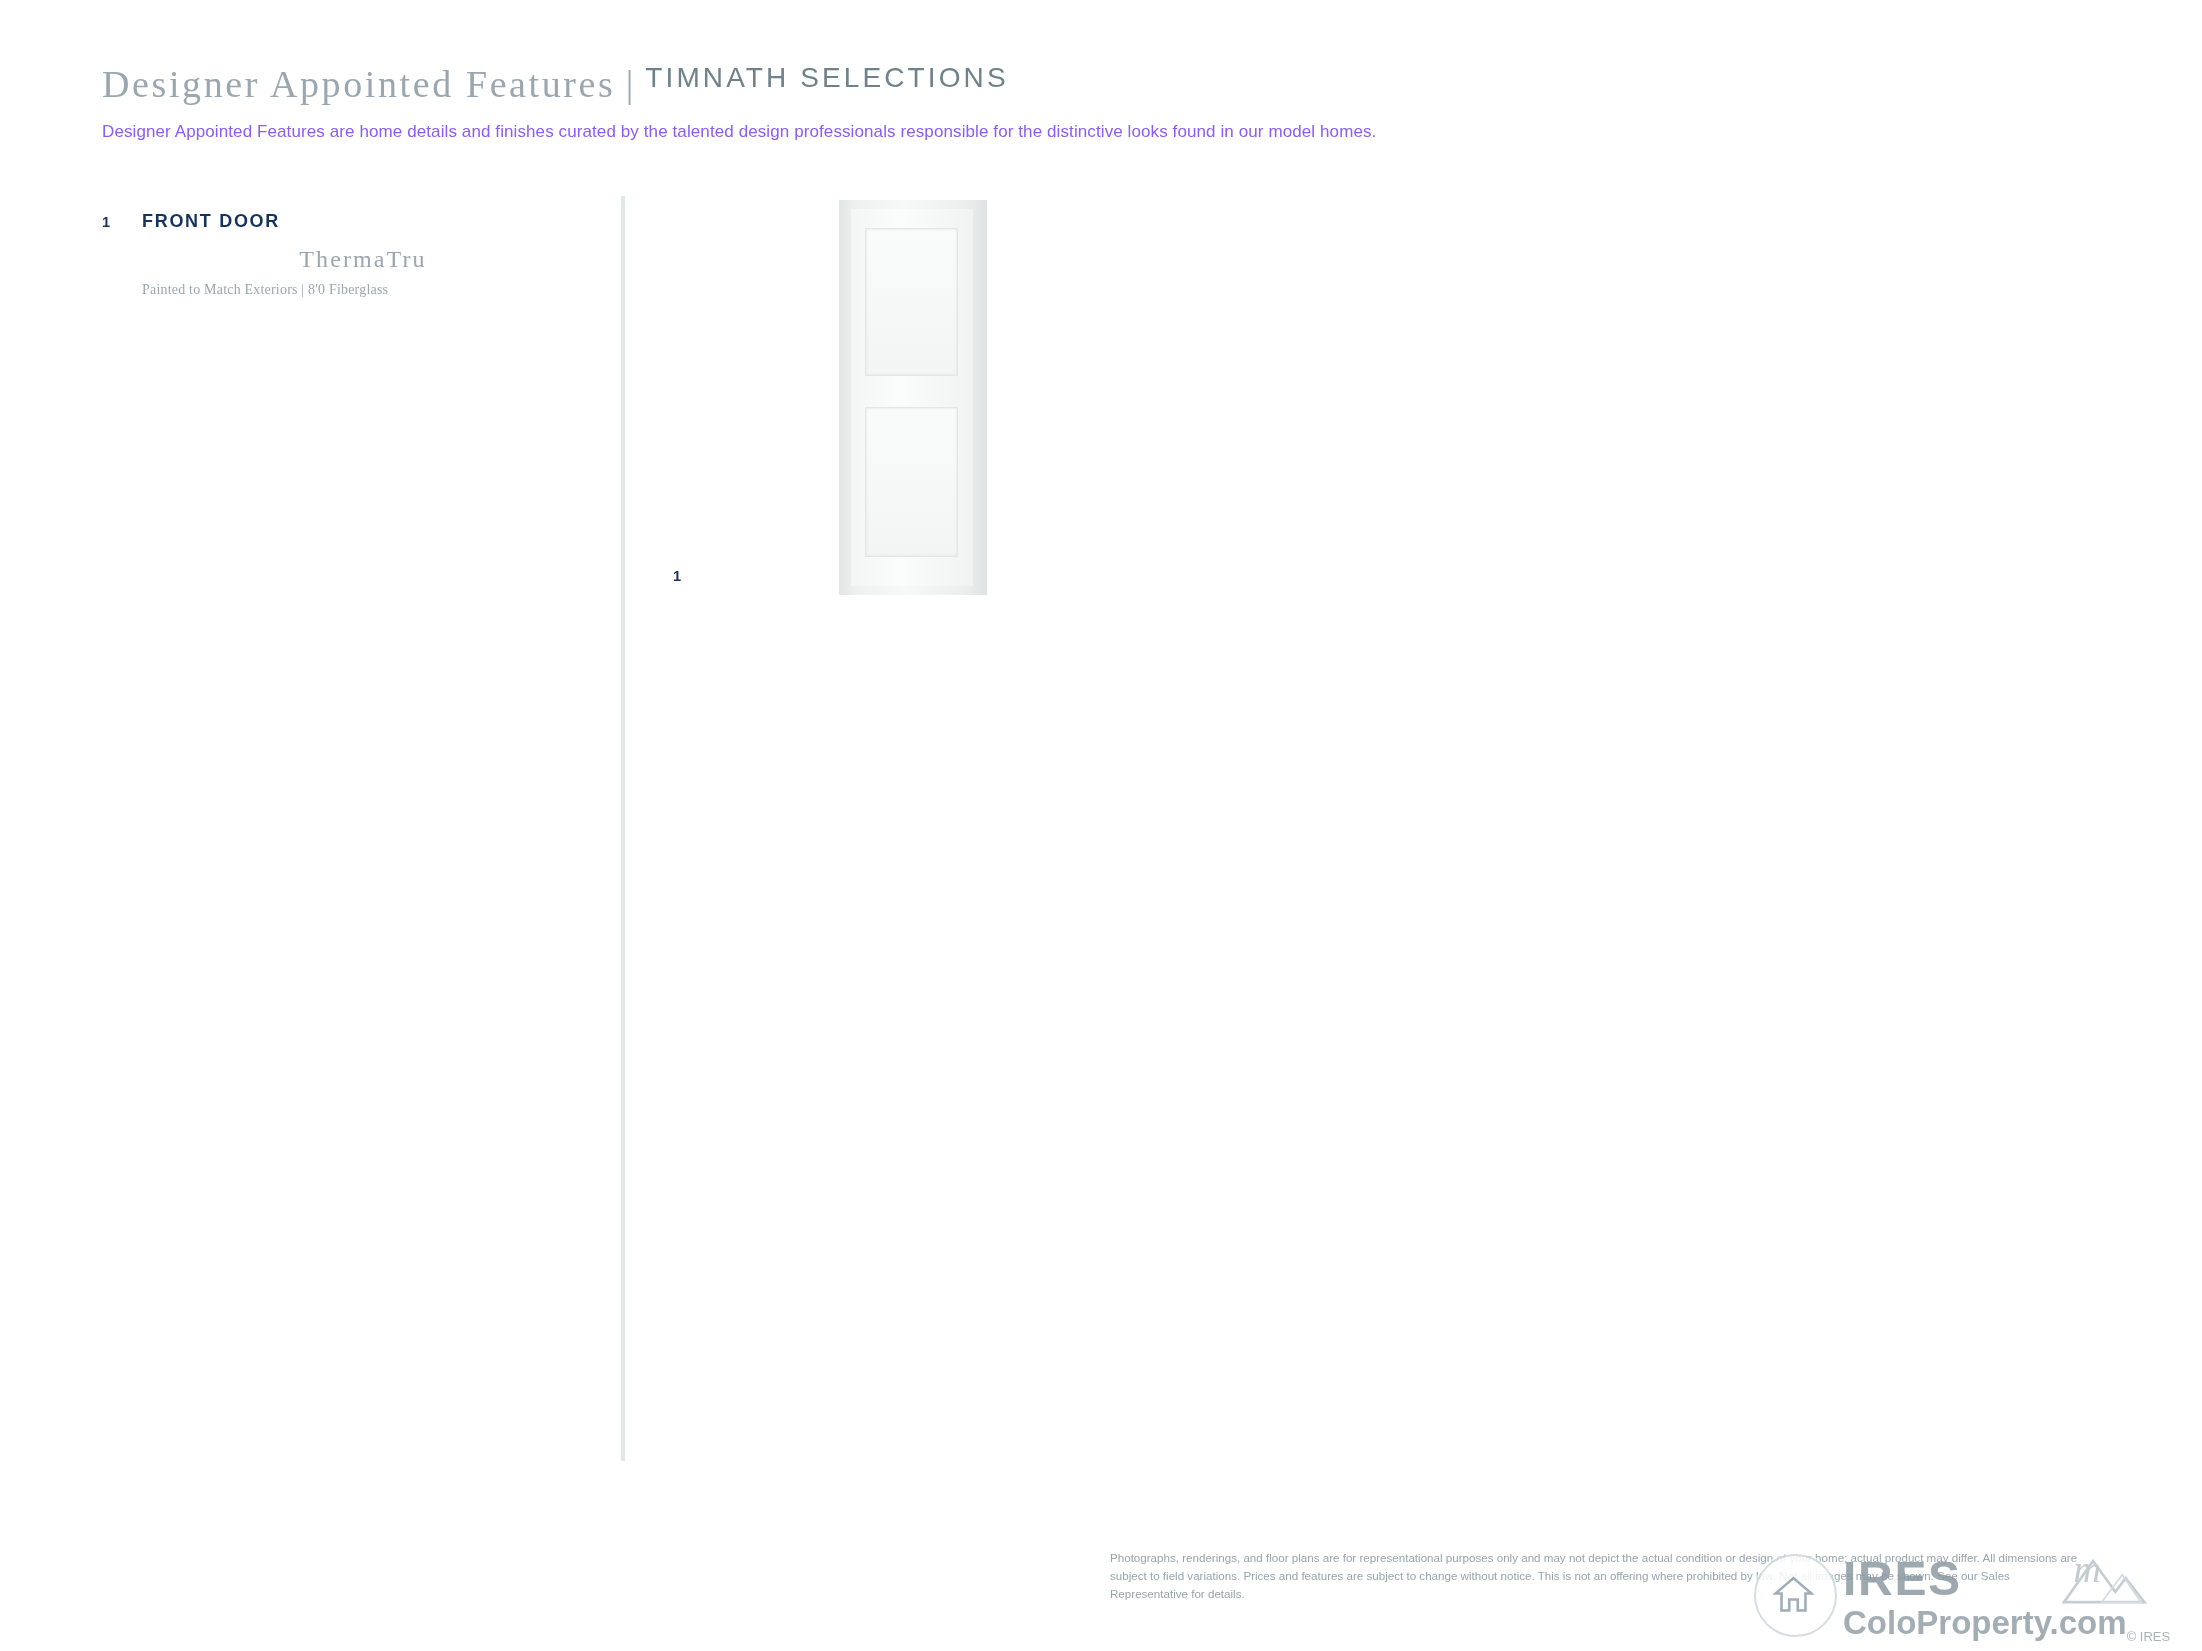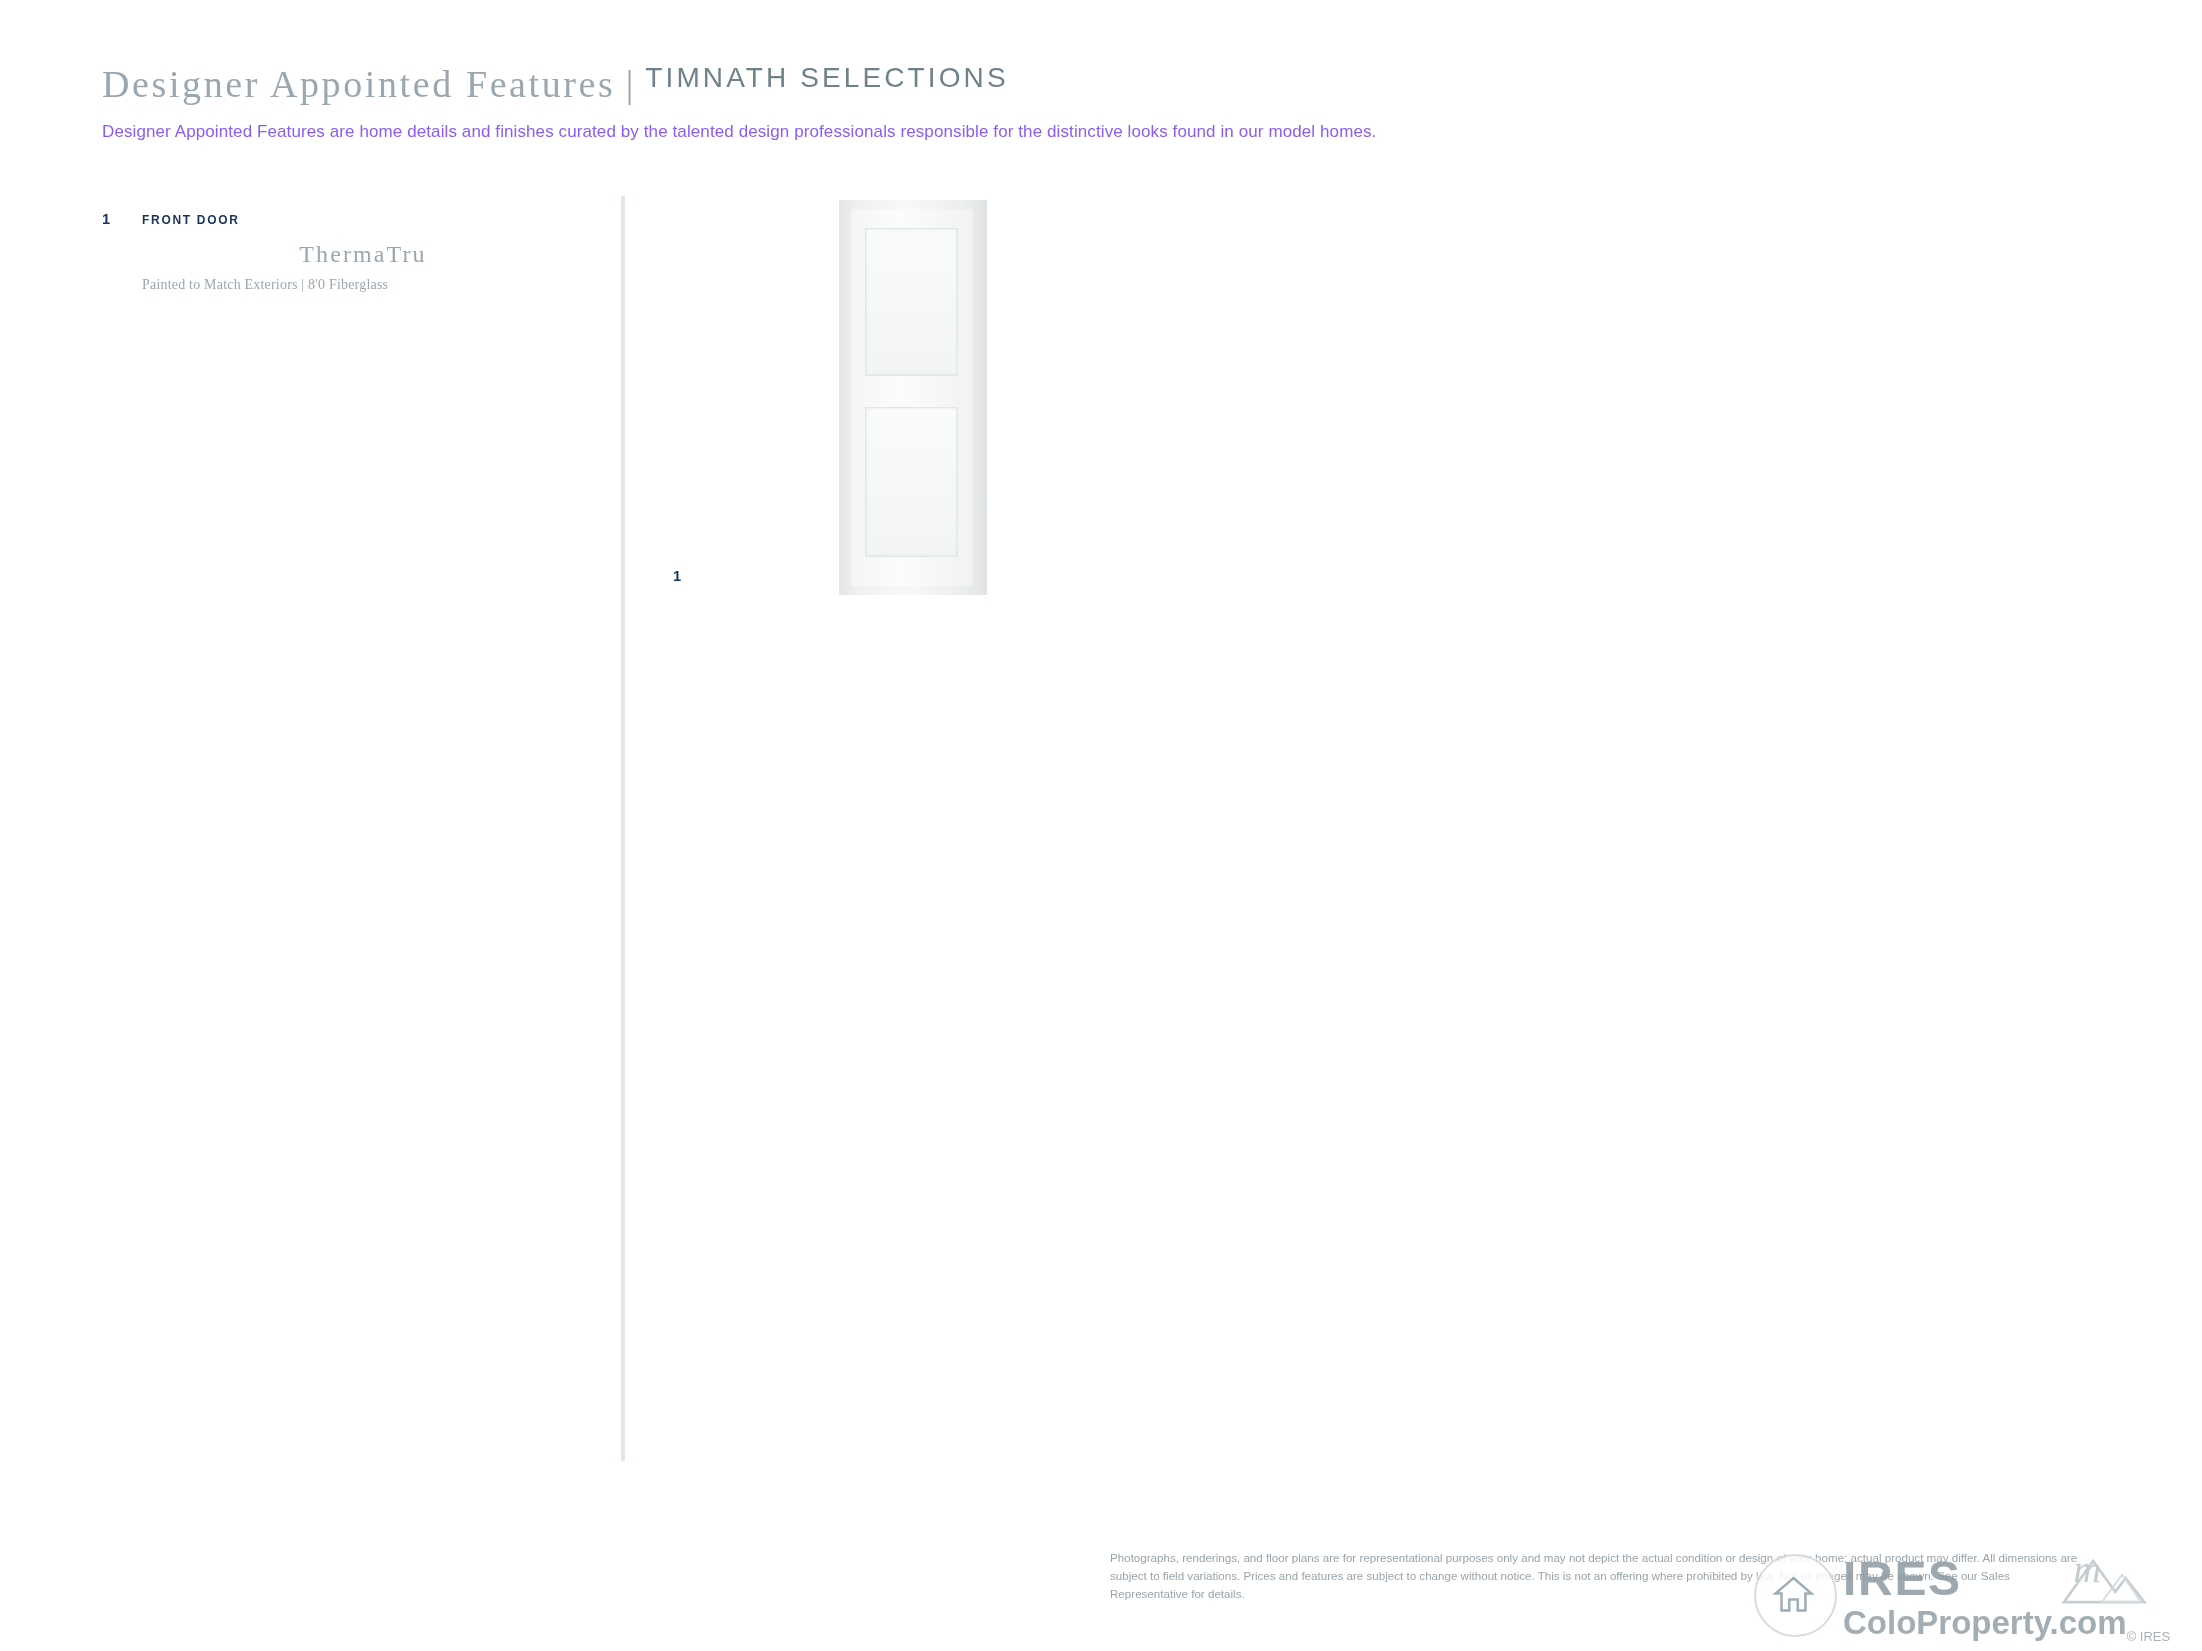--- a/index.html
+++ b/index.html
@@ -79,21 +79,21 @@
   }
   .item-num {
     font-size: 14.6px;
     font-weight: bold;
     color: #15335c;
     letter-spacing: 0.4px;
     width: 40px;
     flex: 0 0 40px;
   }
   .item-label {
-    font-size: 12px;
+    font-size: 18px;
     font-weight: bold;
     color: #15335c;
     letter-spacing: 1.7px;
   }
   .item-brand {
     margin-left: 40px;
     margin-top: 13.8px;
     font-family: "Liberation Serif", serif;
     font-size: 24px;
     letter-spacing: 2.1px;

